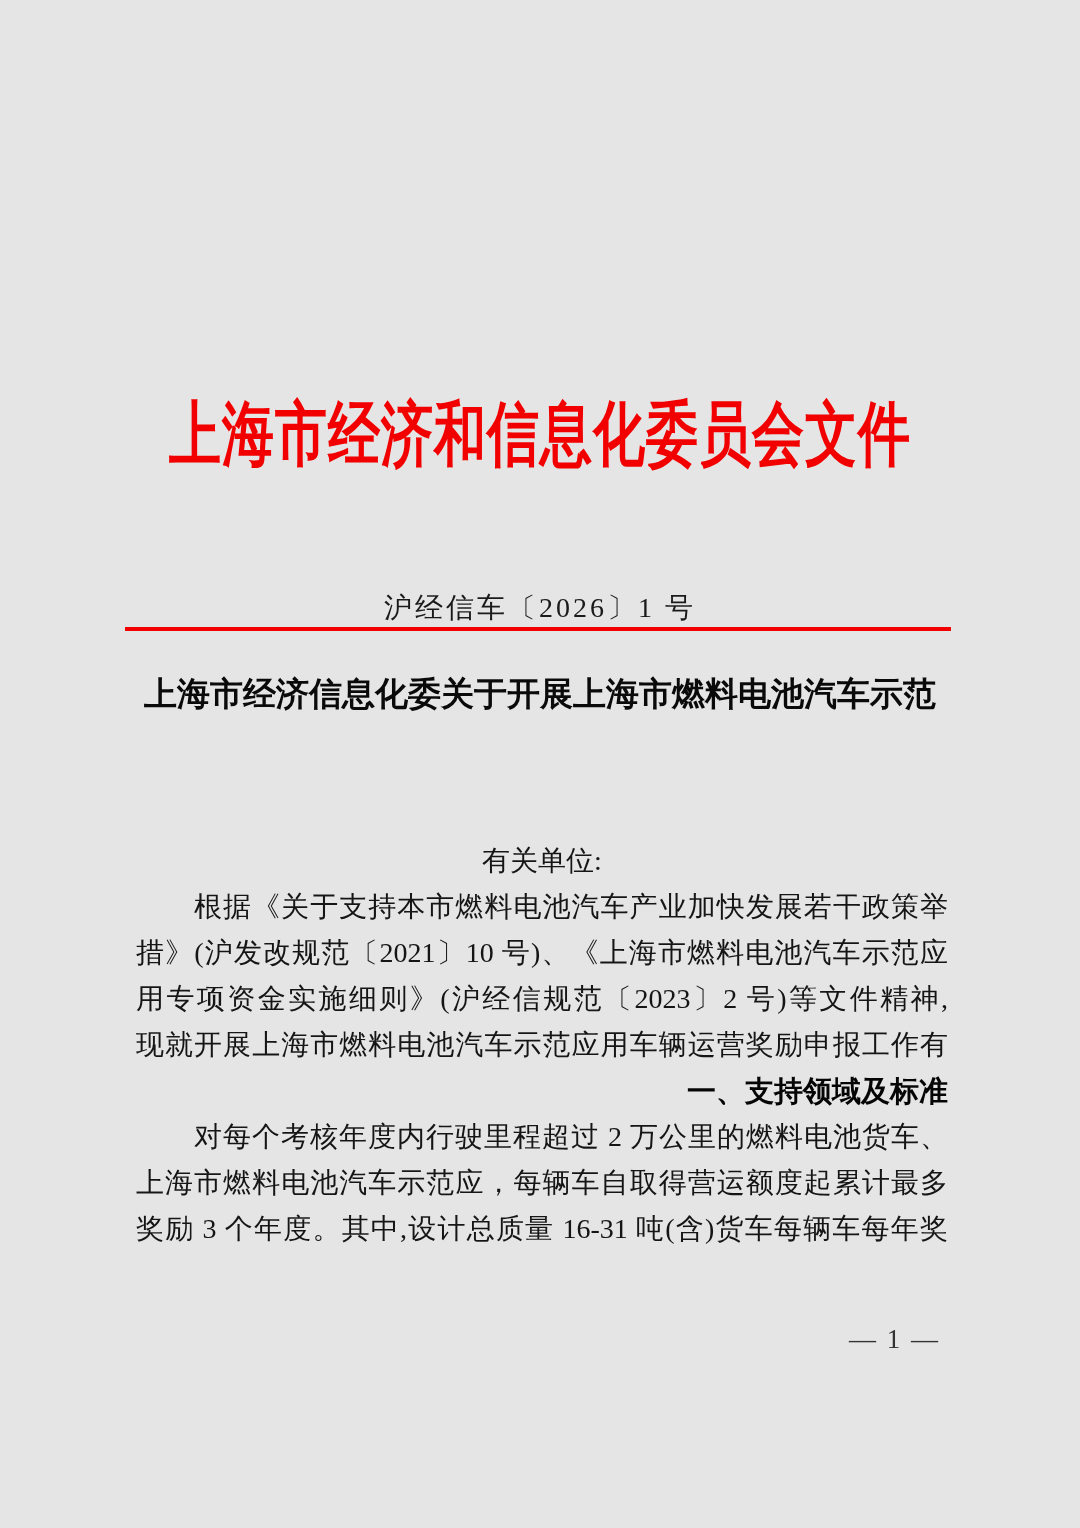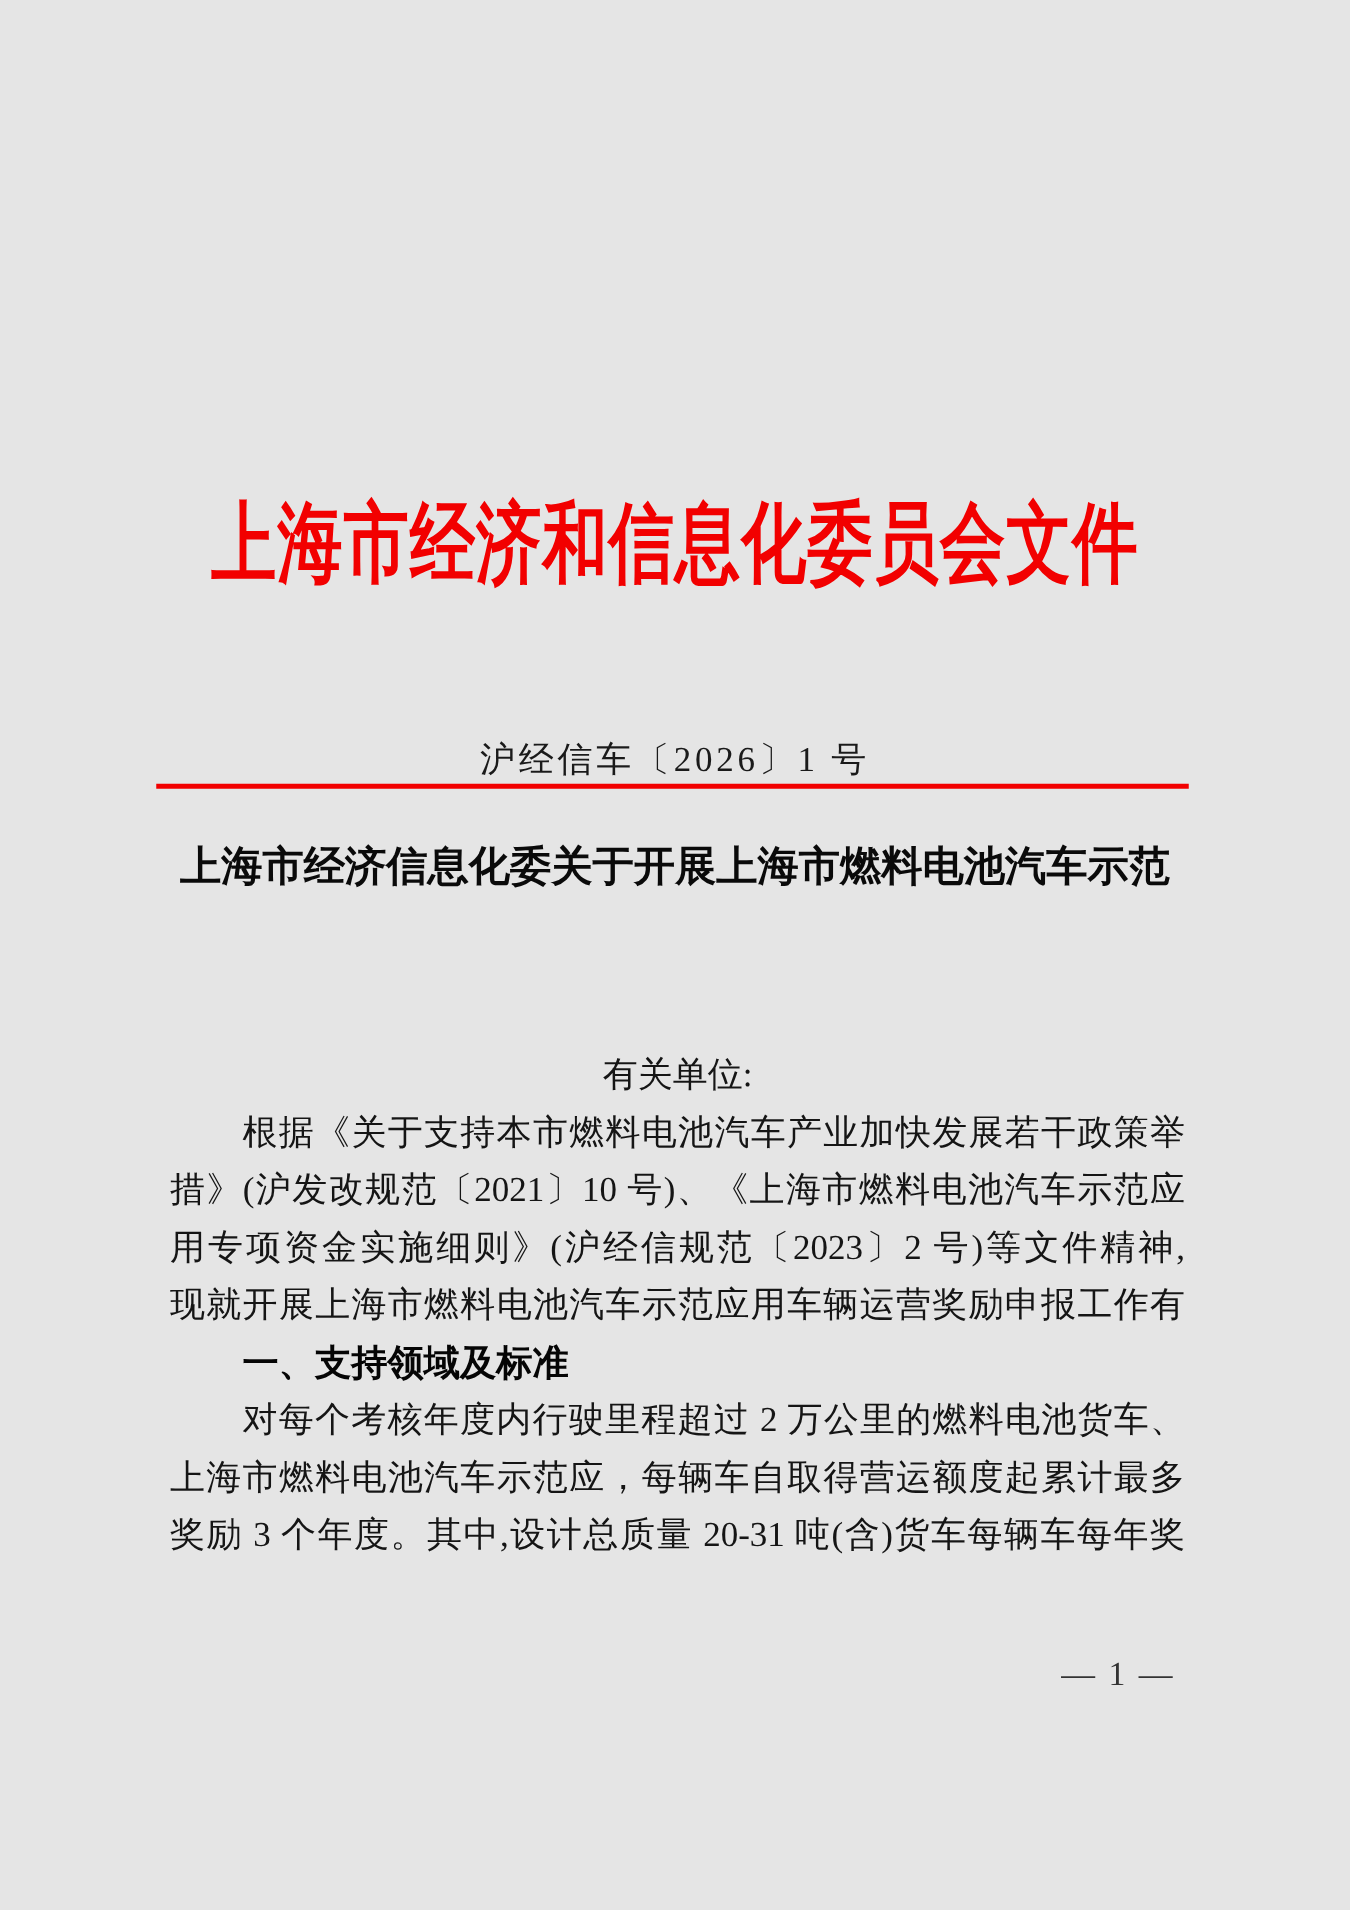--- a/index.html
+++ b/index.html
@@ -67,20 +67,21 @@
     top: 838px;
     left: 136px;
     width: 812px;
     font-size: 28px;
     color: #151515;
   }
   .body-line {
     height: 46px;
     line-height: 46px;
     overflow: hidden;
+    text-align: right;
   }
   .body-line.plain {
     text-align: center;
   }
   .body-line.justify {
     text-align: justify;
     text-align-last: justify;
   }
   .body-line.justify-indent {
     padding-left: 58px;
@@ -121,18 +122,18 @@
 
   <div class="doc-body">
       <div class="body-line plain">有关单位:</div>
       <div class="body-line justify-indent">根据《关于支持本市燃料电池汽车产业加快发展若干政策举</div>
       <div class="body-line justify">措》(沪发改规范〔2021〕10 号)、《上海市燃料电池汽车示范应</div>
       <div class="body-line justify">用专项资金实施细则》(沪经信规范〔2023〕2 号)等文件精神,</div>
       <div class="body-line justify">现就开展上海市燃料电池汽车示范应用车辆运营奖励申报工作有</div>
       <div class="body-line heading">一、支持领域及标准</div>
       <div class="body-line justify-indent">对每个考核年度内行驶里程超过 2 万公里的燃料电池货车、</div>
       <div class="body-line justify">上海市燃料电池汽车示范应，每辆车自取得营运额度起累计最多</div>
-      <div class="body-line justify">奖励 3 个年度。其中,设计总质量 20-31 吨(含)货车每辆车每年奖</div>
+      <div class="body-line justify">奖励 3 个年度。其中,设计总质量 16-31 吨(含)货车每辆车每年奖</div>
     </div>
 
   <div class="page-number">— 1 —</div>
 
 </div>
 
 </body></html>

